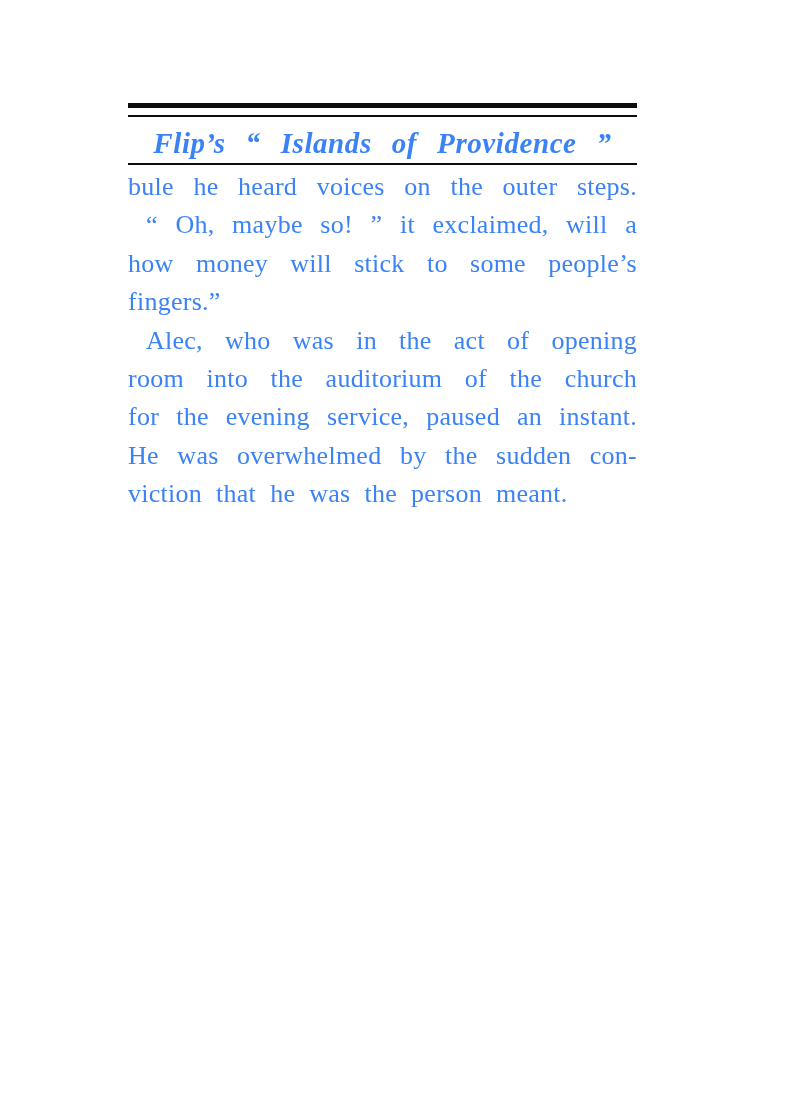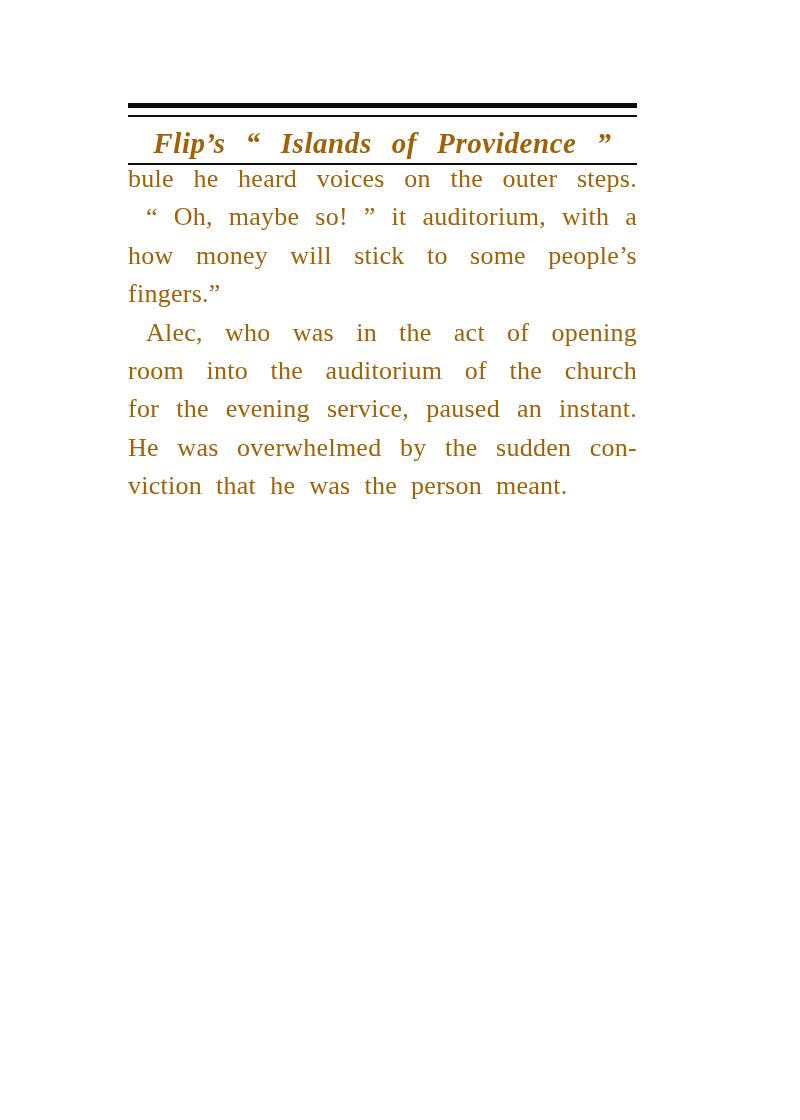--- a/index.html
+++ b/index.html
@@ -6,21 +6,21 @@
     margin: 0;
     padding: 0;
     background: #ffffff;
   }
   .sheet {
     position: relative;
     width: 800px;
     height: 804px;
     background: #ffffff;
     font-family: "Liberation Serif", "DejaVu Serif", serif;
-    color: #a16207;
+    color: #3b82f6;
     overflow: hidden;
   }
   .rule {
     position: absolute;
     left: 128px;
     width: 509px;
     background: #0d0d0d;
   }
   .rule-thick  { top: 103px; height: 5px; }
   .rule-thin-a { top: 115px; height: 2px; }
@@ -36,21 +36,21 @@
     font-style: italic;
     font-weight: bold;
     font-size: 29px;
     word-spacing: 0.42em;
     letter-spacing: 0.02em;
     white-space: nowrap;
   }
   .textblock {
     position: absolute;
     left: 128px;
-    top: 160px;
+    top: 168px;
     width: 509px;
     font-size: 26px;
     letter-spacing: 0.01em;
   }
   .line {
     height: 38.4px;
     line-height: 38.4px;
     text-align: justify;
     text-align-last: justify;
   }
@@ -82,21 +82,21 @@
 
   <div class="rule rule-thick"></div>
   <div class="rule rule-thin-a"></div>
 
   <div class="running-head">Flip’s “ Islands of Providence ”</div>
 
   <div class="rule rule-thin-b"></div>
 
   <div class="textblock">
     <div class="line">bule he heard voices on the outer steps.</div>
-    <div class="line indent">“ Oh, maybe so! ” it auditorium, with a</div>
+    <div class="line indent">“ Oh, maybe so! ” it exclaimed, will a</div>
     <div class="line">how money will stick to some people’s</div>
     <div class="line endpara">fingers.”</div>
     <div class="line indent">Alec, who was in the act of opening</div>
     <div class="line">room into the auditorium of the church</div>
     <div class="line">for the evening service, paused an instant.</div>
     <div class="line">He was overwhelmed by the sudden con-</div>
     <div class="line endpara stretch">viction that he was the person meant.</div>
   </div>
 
   <div class="folio">[ 127 ]</div>

